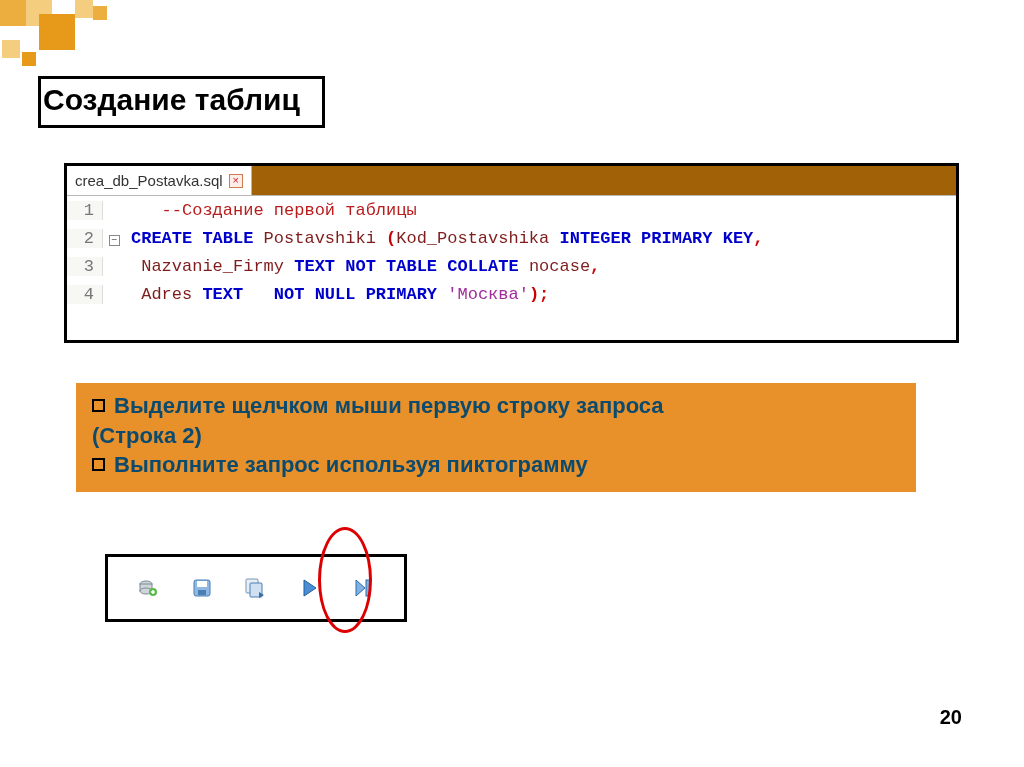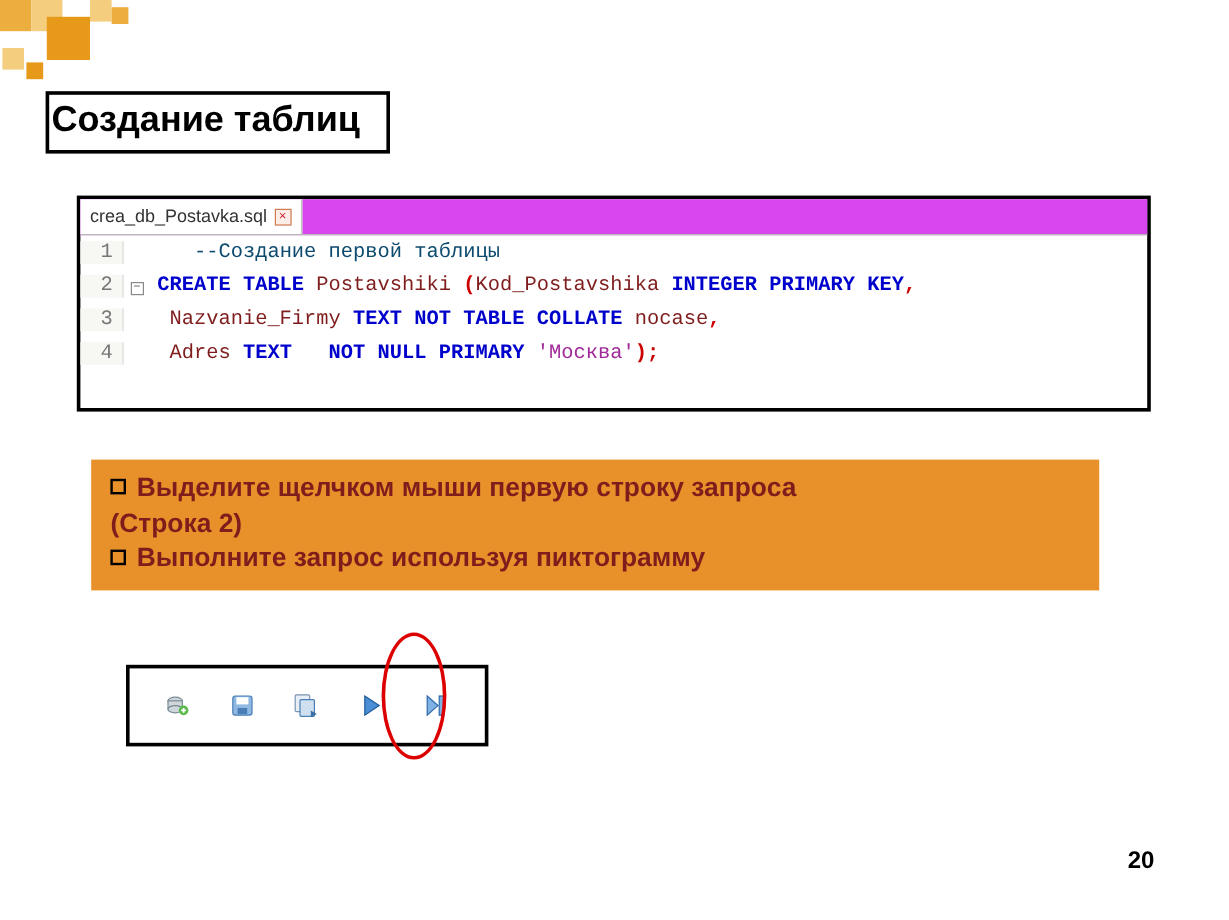--- a/index.html
+++ b/index.html
@@ -42,21 +42,21 @@
     width: 895px;
     height: 180px;
     border: 3px solid #000;
     background: #fff;
   }
   .editor-tabbar {
     height: 30px;
     border-bottom: 1px solid #b7b7b7;
     display: flex;
     align-items: stretch;
-    background: #d946ef;
+    background: #a16207;
   }
   .tab {
     display: flex;
     align-items: center;
     padding: 0 8px;
     font-size: 15px;
     color: #333;
     background: #fff;
     border-right: 1px solid #b7b7b7;
     gap: 6px;
@@ -85,34 +85,34 @@
   .fold-box {
     width: 11px; height: 11px; border: 1px solid #888;
     font-size: 10px; line-height: 9px; display: inline-block;
     color: #555; background: #fff;
   }
   .fold-line {
     position: absolute;
     left: 50%; top: 0; bottom: 0; width: 1px; background: #bbb;
   }
   .code { padding-left: 6px; white-space: pre; }
-  .c-comment { color: #0c4a6e; }
+  .c-comment { color: #b91c1c; }
   .c-kw { color: #0000cc; font-weight: bold; }
   .c-ident { color: #7f1d1d; }
   .c-punc { color: #c00; font-weight: bold; }
   .c-str { color: #a02a9a; }
 
   
   .orange-box {
     position: absolute;
     left: 76px; top: 383px;
     width: 840px;
     background: #e8912a;
     padding: 8px 16px 12px 16px;
-    color: #7f1d1d;
+    color: #0c4a6e;
     font-size: 22px;
     font-weight: bold;
     line-height: 1.35;
   }
   .bullet { display: flex; }
   .bullet-mark {
     width: 22px; flex-shrink: 0;
     font-family: Arial; font-size: 18px;
     padding-top: 3px;
   }

